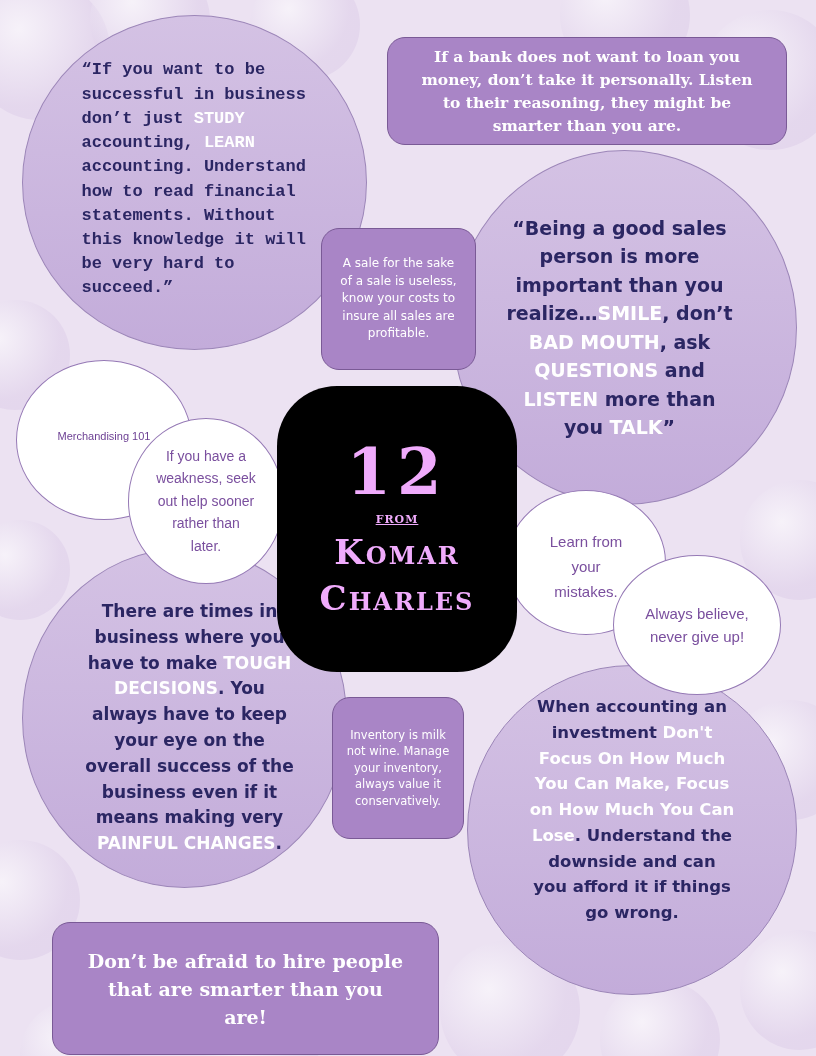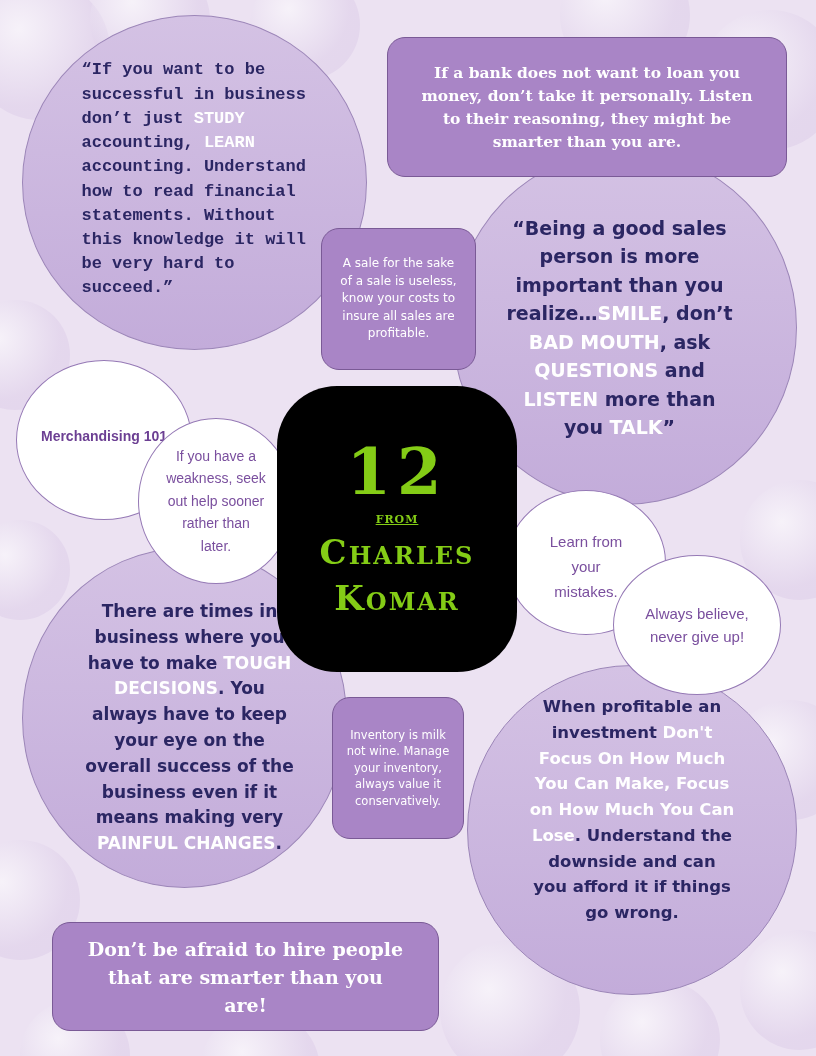--- a/index.html
+++ b/index.html
@@ -41,21 +41,21 @@
   }
   .box-serif {
     font-family: "DejaVu Serif", serif; font-weight: bold;
   }
   .box-sans {
     font-family: "DejaVu Sans", sans-serif; font-weight: bold;
   }
   .title-block {
     position: absolute; left: 277px; top: 386px; width: 240px; height: 286px;
     background: #000000; border-radius: 60px;
-    color: #84cc16; text-align: center;
+    color: #f0abfc; text-align: center;
     font-family: "DejaVu Serif", serif; font-weight: bold;
     display: flex; flex-direction: column; align-items: center; justify-content: center;
   }
   .t-num { font-size: 64px; line-height: 70px; letter-spacing: 6px; }
   .t-lessons { font-size: 28px; line-height: 34px; font-variant: small-caps; letter-spacing: 2px; margin-top: 6px;}
   .t-from { font-size: 15px; line-height: 22px; font-variant: small-caps; letter-spacing: 1px; text-decoration: underline; }
   .t-name { font-size: 34px; line-height: 46px; font-variant: small-caps; letter-spacing: 2px; }
 </style>
 </head>
 <body>
@@ -91,56 +91,56 @@
 </div>
 
 <div class="circle big" style="left:22px;top:548px;width:325px;height:340px;">
   <div style="width:215px;font-size:17px;line-height:25.8px;margin-left:10px;margin-top:20px;">
     <span>There are times in business where you have to make </span><span class="hl">TOUGH DECISIONS</span><span>. You always have to keep your eye on the overall success of the business even if it means making very </span><span class="hl">PAINFUL CHANGES</span><span>.</span>
   </div>
 </div>
 
 <div class="circle big" style="left:467px;top:665px;width:330px;height:330px;">
   <div style="width:205px;font-size:16.5px;line-height:25.7px;margin-top:-40px;">
-    <span>When profitable an investment </span><span class="hl">Don't Focus On How Much You Can Make, Focus on How Much You Can Lose</span><span>. Understand the downside and can you afford it if things go wrong.</span>
+    <span>When accounting an investment </span><span class="hl">Don't Focus On How Much You Can Make, Focus on How Much You Can Lose</span><span>. Understand the downside and can you afford it if things go wrong.</span>
   </div>
 </div>
 
-<div class="box box-serif" style="left:387px;top:37px;width:400px;height:140px;">
+<div class="box box-serif" style="left:387px;top:37px;width:400px;height:108px;">
   <span style="width:350px;font-size:15.5px;line-height:23px;">If a bank does not want to loan you money, don’t take it personally. Listen to their reasoning, they might be smarter than you are.</span>
 </div>
 
 <div class="box box-sans" style="left:321px;top:219px;width:155px;height:142px;margin-top:9px;">
   <span style="width:122px;font-size:12px;line-height:17.5px;font-weight:normal;">A sale for the sake of a sale is useless, know your costs to insure all sales are profitable.</span>
 </div>
 
 <div class="circle white" style="left:16px;top:360px;width:176px;height:160px;">
   <div style="margin-top:-8px;">
-    <div style="font-size:14px;font-weight:bold;color:#6c3f93;line-height:18px;">Merchandising 101</div>
+    <div style="font-size:11px;font-weight:normal;color:#6c3f93;line-height:18px;">Merchandising 101</div>
   </div>
 </div>
 
-<div class="circle white" style="left:138px;top:418px;width:156px;height:166px;">
+<div class="circle white" style="left:128px;top:418px;width:156px;height:166px;">
   <span style="width:100px;font-size:14px;line-height:22.5px;">If you have a weakness, seek out help sooner rather than later.</span>
 </div>
 
 <div class="circle white" style="left:506px;top:490px;width:160px;height:145px;">
   <span style="width:90px;font-size:15px;line-height:25px;margin-top:8px;">Learn from your mistakes.</span>
 </div>
 
 <div class="circle white" style="left:613px;top:555px;width:168px;height:140px;">
   <span style="width:110px;font-size:15px;line-height:23px;">Always believe, never give up!</span>
 </div>
 
 <div class="title-block">
   <div class="t-num">12</div>
   <div class="t-from">from</div>
+  <div class="t-name">Komar</div>
   <div class="t-name">Charles</div>
-  <div class="t-name">Komar</div>
 </div>
 
 <div class="box box-sans" style="left:332px;top:697px;width:132px;height:142px;">
   <span style="width:118px;font-size:11.5px;line-height:16.5px;font-weight:normal;">Inventory is milk not wine. Manage your inventory, always value it conservatively.</span>
 </div>
 
-<div class="box box-serif" style="left:52px;top:922px;width:387px;height:109px;">
+<div class="box box-serif" style="left:52px;top:922px;width:387px;height:133px;">
   <span style="width:320px;font-size:19px;line-height:28px;">Don’t be afraid to hire people that are smarter than you are!</span>
 </div>
 
 </body></html>

